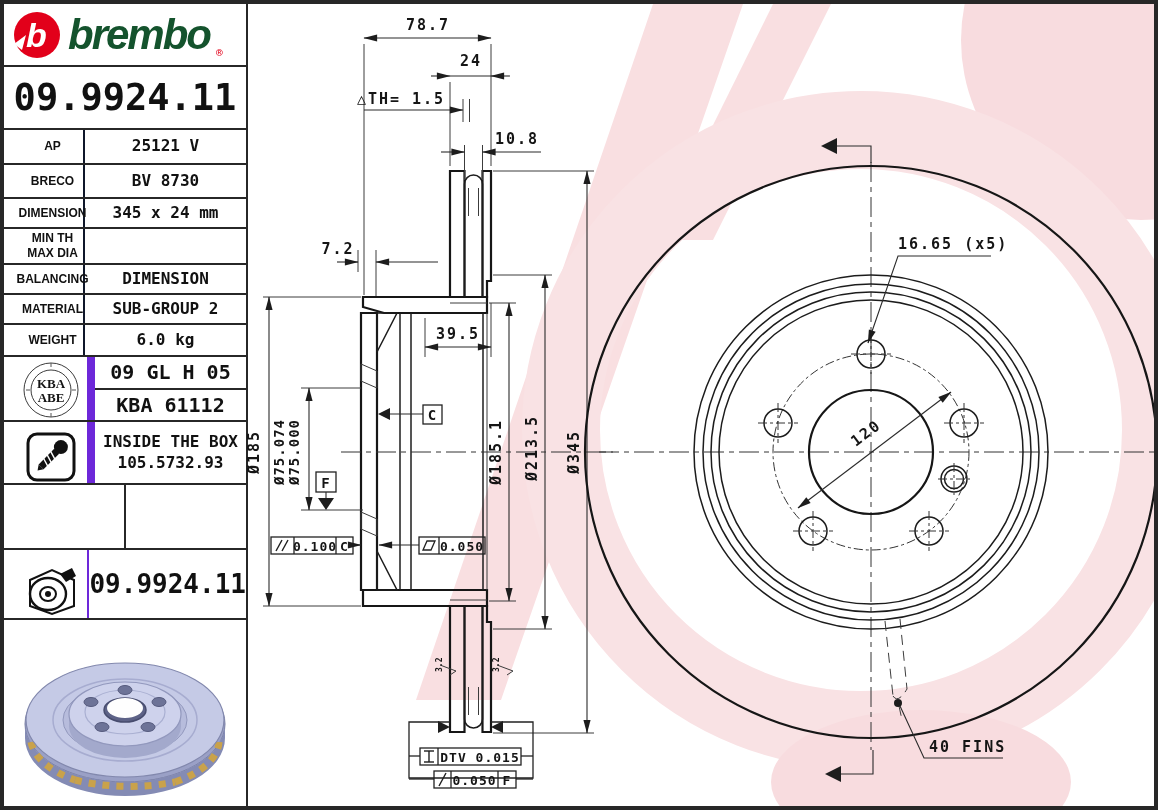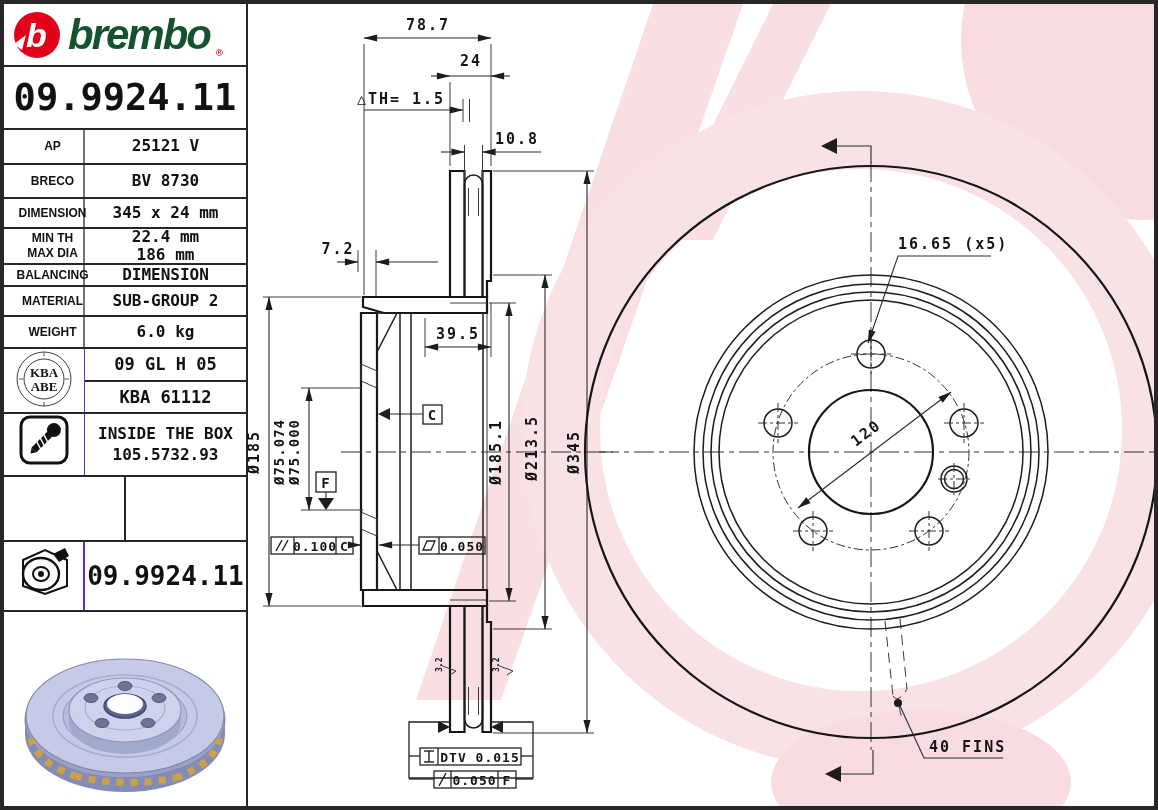--- a/index.html
+++ b/index.html
@@ -7,32 +7,32 @@
          box-sizing:border-box;overflow:hidden;font-family:"DejaVu Sans Mono",monospace;}
   
   .panel{position:absolute;left:0;top:0;width:242px;height:802px;border-right:2px solid #272727;
          display:flex;flex-direction:column;background:#fff;}
   .row{box-sizing:border-box;border-bottom:2px solid #272727;display:flex;align-items:center;flex:0 0 auto;}
   .logo-row{height:63px;justify-content:flex-start;padding-left:8px;gap:6px;}
   .brand-text{font-family:"Liberation Sans",sans-serif;font-weight:bold;font-style:italic;
               font-size:42px;color:#14532d;letter-spacing:-2px;line-height:1;}
   .reg{font-size:11px;color:#e2001a;align-self:flex-end;margin-bottom:6px;font-style:normal;}
   .pn-row{height:63px;justify-content:center;font-size:37px;font-weight:bold;letter-spacing:0px;color:#111;}
-  .kv .k{width:81px;box-sizing:border-box;border-right:2px solid #737373;align-self:stretch;
+  .kv .k{width:81px;box-sizing:border-box;border-right:2px solid #0f172a;align-self:stretch;
          display:flex;flex-direction:column;align-items:center;justify-content:center;
          font-family:"Liberation Sans",sans-serif;font-weight:bold;font-size:12px;color:#111;line-height:1.25;padding-left:18px;}
   .kv .v{flex:1;display:flex;flex-direction:column;align-items:center;justify-content:center;
          font-weight:bold;font-size:16px;color:#111;line-height:1.15;}
   .r-ap{height:35px}.r-breco{height:34px}.r-dim{height:30px}.r-minmax{height:36px}
-  .r-bal{height:22px}.r-mat{height:30px}.r-wgt{height:32px}
+  .r-bal{height:30px}.r-mat{height:30px}.r-wgt{height:32px}
   .r-kba{height:65px}.r-screw{height:63px}.r-hc{height:65px}.r-discpn{height:70px}
-  .icon-cell{width:81px;box-sizing:border-box;border-right:1px solid #6d28d9;align-self:stretch;
-             display:flex;align-items:flex-start;justify-content:center;}
+  .icon-cell{width:81px;box-sizing:border-box;border-right:8px solid #6d28d9;align-self:stretch;
+             display:flex;align-items:flex-end;justify-content:center;margin-left:10px;}
   .split2{flex:1;display:flex;flex-direction:column;align-self:stretch;}
-  .split2 .half{flex:1;display:flex;align-items:center;justify-content:center;font-weight:bold;font-size:17px;color:#111;text-align:center;}
+  .split2 .half{flex:1;display:flex;align-items:center;justify-content:center;font-weight:bold;font-size:20px;color:#111;text-align:center;}
   .split2 .half:first-child{border-bottom:2px solid #272727;}
   .two-line{flex:1;display:flex;flex-direction:column;align-items:center;justify-content:flex-start;
             font-weight:bold;font-size:16px;color:#111;line-height:1.3;}
   .hc-cells{flex:1;display:flex;align-self:stretch;}
   .hc-cells .c1{flex:1;border-right:2px solid #272727;}
   .hc-cells .c2{flex:1;}
   .discpn-val{flex:1;text-align:center;font-weight:bold;font-size:26px;color:#111;}
   .img-row{flex:1;border-bottom:none;justify-content:center;align-items:center;}
   
   .drawing{position:absolute;left:242px;top:0;width:1076px;height:802px;}
@@ -80,24 +80,20 @@
     </div>
     <div class="row kv r-dim">
       <div class="k">DIMENSION</div>
       <div class="v">345 x 24 mm</div>
     </div>
     <div class="row kv r-minmax">
       <div class="k">
         <span>MIN TH</span>
         <span>MAX DIA</span>
       </div>
-      <div class="v">
-        <span>22.4 mm</span>
-        <span>186 mm</span>
-      </div>
     </div>
     <div class="row kv r-bal">
       <div class="k">BALANCING</div>
       <div class="v">DIMENSION</div>
     </div>
     <div class="row kv r-mat">
       <div class="k">MATERIAL</div>
       <div class="v">SUB-GROUP 2</div>
     </div>
     <div class="row kv r-wgt">

